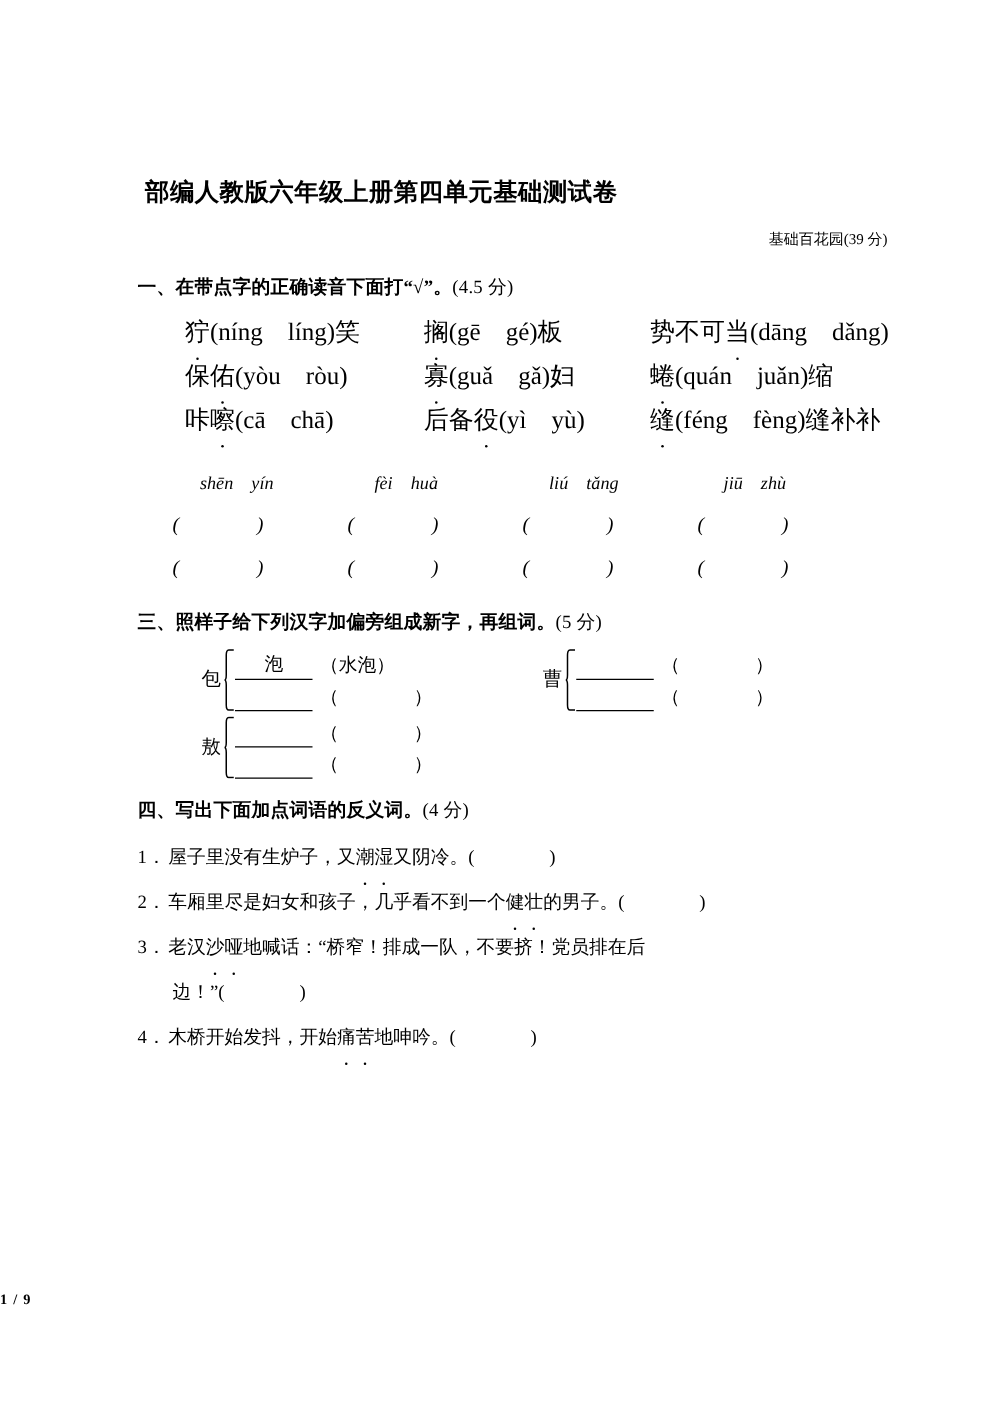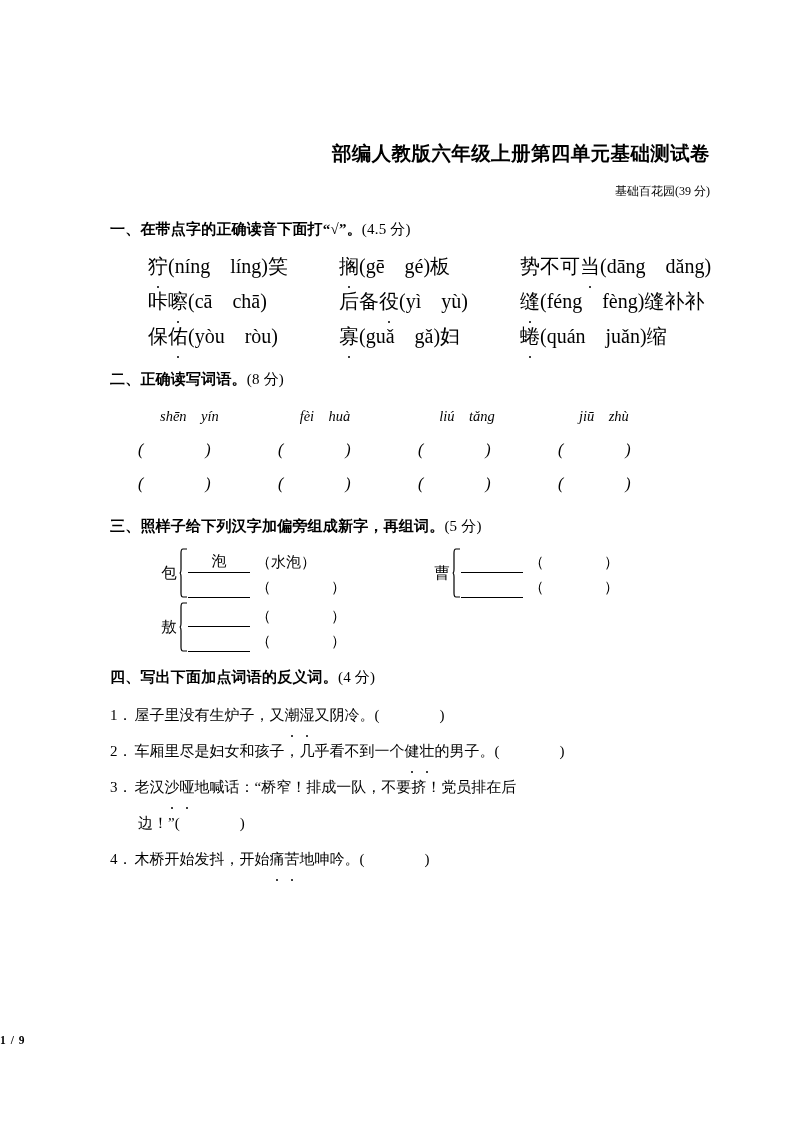--- a/index.html
+++ b/index.html
@@ -26,21 +26,21 @@
     position: absolute;
     left: 110px;
     top: 140px;
     width: 600px;
   }
 
   
   .doc-title {
     font-size: 19.5px;
     font-weight: bold;
-    text-align: right;
+    text-align: left;
     letter-spacing: 0.4px;
     margin: 0 0 16px 0;
     padding-left: 6px;
   }
   .doc-subtitle {
     font-size: 12px;
     text-align: right;
     margin: 0 0 20px 0;
     padding-left: 4px;
   }
@@ -198,38 +198,35 @@
       </div>
       <div class="s1-block">
 
         <div class="s1-row">
           <span class="s1-cell s1-c1"><span></span><span class="dotted">狞</span><span>(níng　líng)</span><span>笑</span></span>
           <span class="s1-cell s1-c2"><span></span><span class="dotted">搁</span><span>(gē　gé)</span><span>板</span></span>
           <span class="s1-cell s1-c3"><span>势不可</span><span class="dotted">当</span><span>(dāng　dǎng)</span><span></span></span>
         </div>
 
         <div class="s1-row">
+          <span class="s1-cell s1-c1"><span>保</span><span class="dotted">佑</span><span>(yòu　ròu)</span><span></span></span>
+          <span class="s1-cell s1-c2"><span></span><span class="dotted">寡</span><span>(guǎ　gǎ)</span><span>妇</span></span>
+          <span class="s1-cell s1-c3"><span></span><span class="dotted">蜷</span><span>(quán　juǎn)</span><span>缩</span></span>
+        </div>
+
+        <div class="s1-row">
           <span class="s1-cell s1-c1"><span>咔</span><span class="dotted">嚓</span><span>(cā　chā)</span><span></span></span>
           <span class="s1-cell s1-c2"><span>后备</span><span class="dotted">役</span><span>(yì　yù)</span><span></span></span>
           <span class="s1-cell s1-c3"><span></span><span class="dotted">缝</span><span>(féng　fèng)</span><span>缝补补</span></span>
         </div>
 
-        <div class="s1-row">
-          <span class="s1-cell s1-c1"><span>保</span><span class="dotted">佑</span><span>(yòu　ròu)</span><span></span></span>
-          <span class="s1-cell s1-c2"><span></span><span class="dotted">寡</span><span>(guǎ　gǎ)</span><span>妇</span></span>
-          <span class="s1-cell s1-c3"><span></span><span class="dotted">蜷</span><span>(quán　juǎn)</span><span>缩</span></span>
-        </div>
-
       </div>
     </div>
 
     <div>
-      <div class="sec-head">
-        <span>二、正确读写词语。</span><span class="pts">(8 分)</span>
-      </div>
       <div class="s2-block">
 
         <div class="s2-pin-row">
           <span class="s2-cell"><span class="s2-pin-inner">shēn　yín</span></span>
           <span class="s2-cell"><span class="s2-pin-inner">fèi　huà</span></span>
           <span class="s2-cell"><span class="s2-pin-inner">liú　tǎng</span></span>
           <span class="s2-cell"><span class="s2-pin-inner">jiū　zhù</span></span>
         </div>
 
         <div class="s2-par-row">

